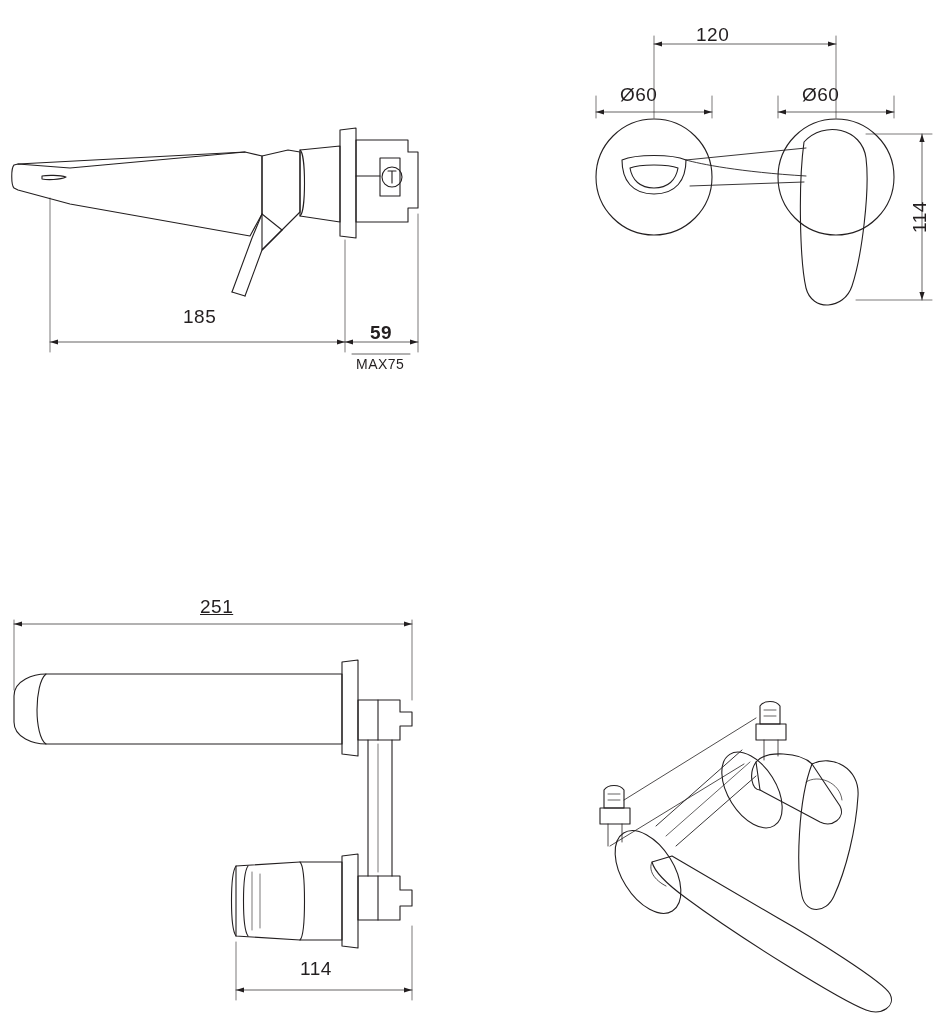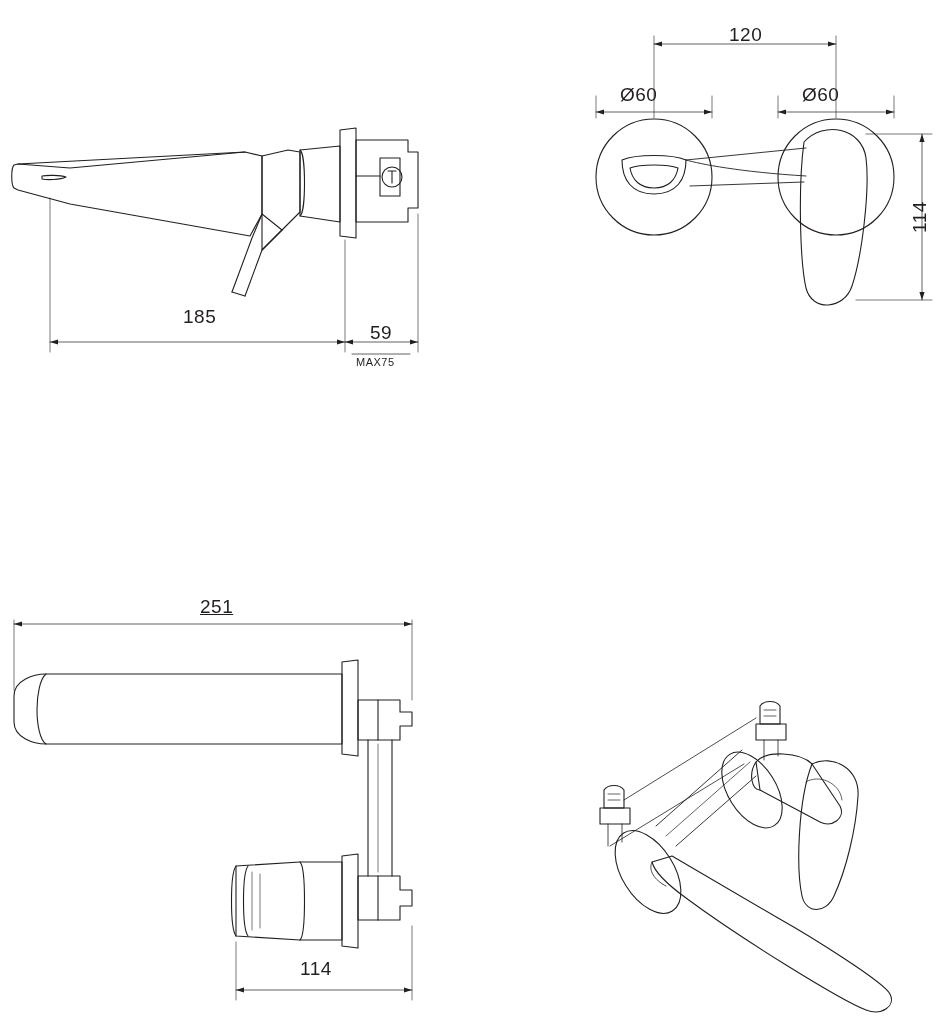--- a/index.html
+++ b/index.html
@@ -22,21 +22,21 @@
     height: 1024px;
   }
   .dimlabel {
     position: absolute;
     font-family: "Liberation Sans", sans-serif;
     color: #231f20;
     white-space: nowrap;
     letter-spacing: 0.5px;
   }
   .dim-big { font-size: 19px; }
-  .dim-small { font-size: 11px; }
+  .dim-small { font-size: 14px; }
   .rot90 {
     transform: rotate(-90deg);
     transform-origin: 50% 50%;
   }
   svg { display: block; }
 </style>
 </head>
 <body>
 
 <div id="sheet">
@@ -191,25 +191,25 @@
       <path d="M666,836 L750,762" stroke-width="0.7"></path>
 
       <path d="M624,800 L756,718" stroke-width="0.8"></path>
       <path d="M610,846 L744,764" stroke-width="0.8"></path>
     </g>
 
   </svg>
 
   <div class="dimlabel dim-big" style="left:183px; top:306px;">185</div>
 
-  <div class="dimlabel dim-big" style="left:370px; top:322px;">59</div>
+  <div class="dimlabel dim-big" style="left:370px; top:322px;font-weight:bold;">59</div>
 
   <div class="dimlabel dim-small" style="left:356px; top:356px;">MAX75</div>
 
-  <div class="dimlabel dim-big" style="left:729px; top:24px;">120</div>
+  <div class="dimlabel dim-big" style="left:696px; top:24px;">120</div>
 
   <div class="dimlabel dim-big" style="left:620px; top:84px;">Ø60</div>
 
   <div class="dimlabel dim-big" style="left:802px; top:84px;">Ø60</div>
 
   <div class="dimlabel dim-big rot90" style="left:900px; top:206px; width:40px; text-align:center;">114</div>
 
   <div class="dimlabel dim-big" style="left:200px; top:596px;text-decoration:underline;">251</div>
 
   <div class="dimlabel dim-big" style="left:300px; top:958px;">114</div>

